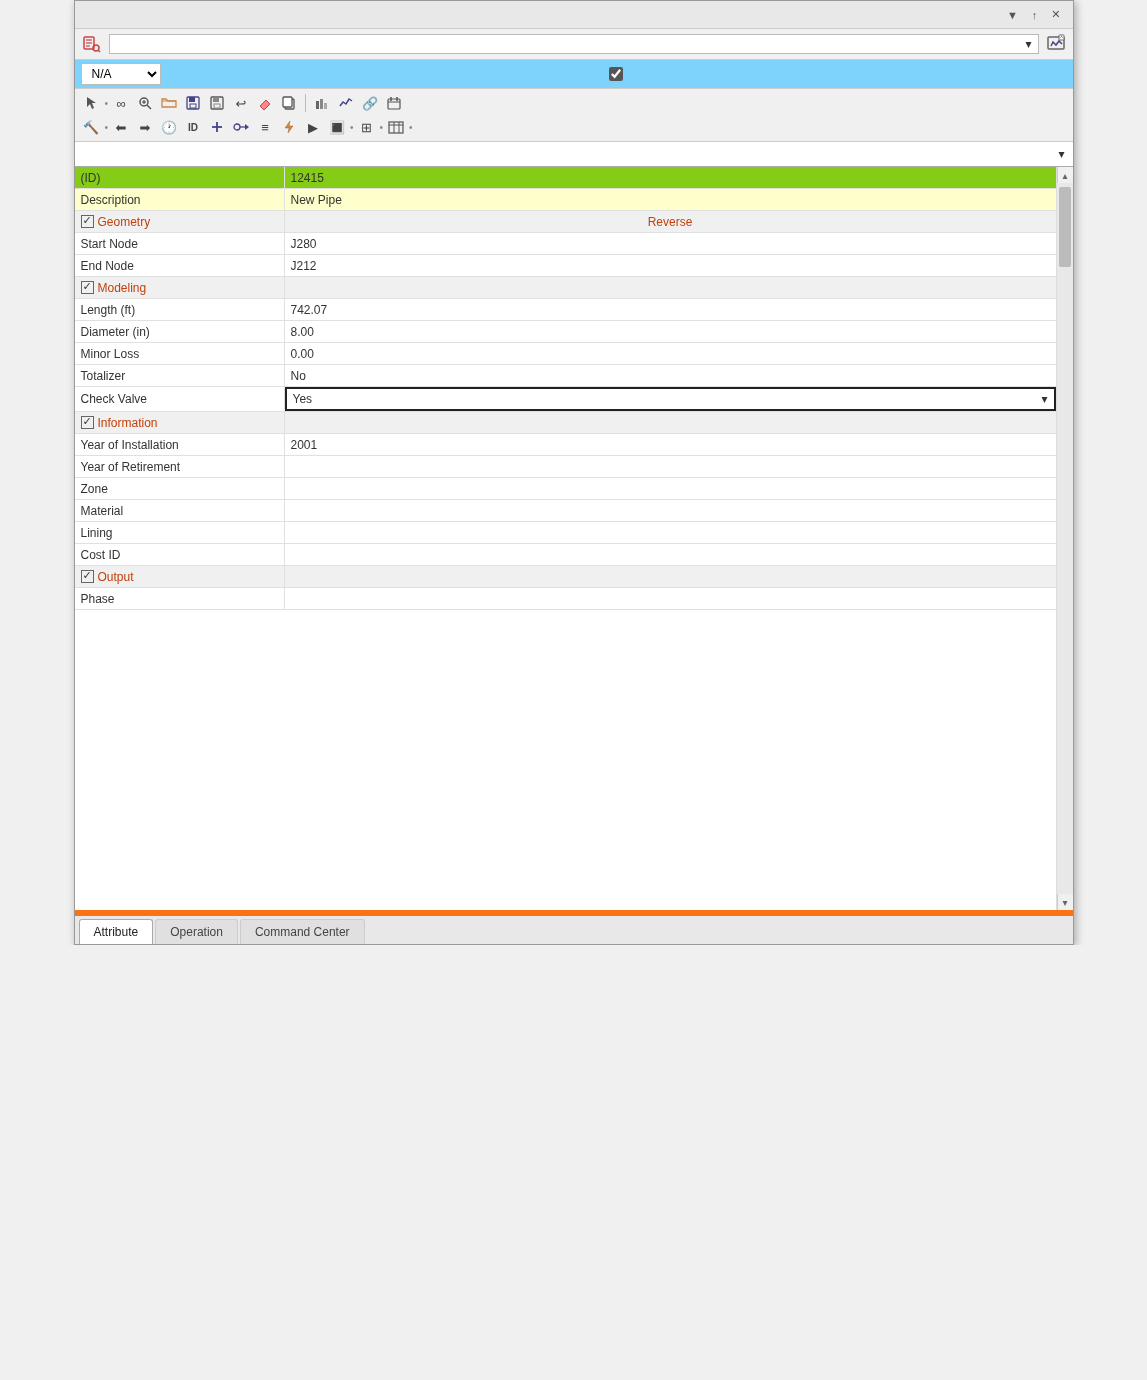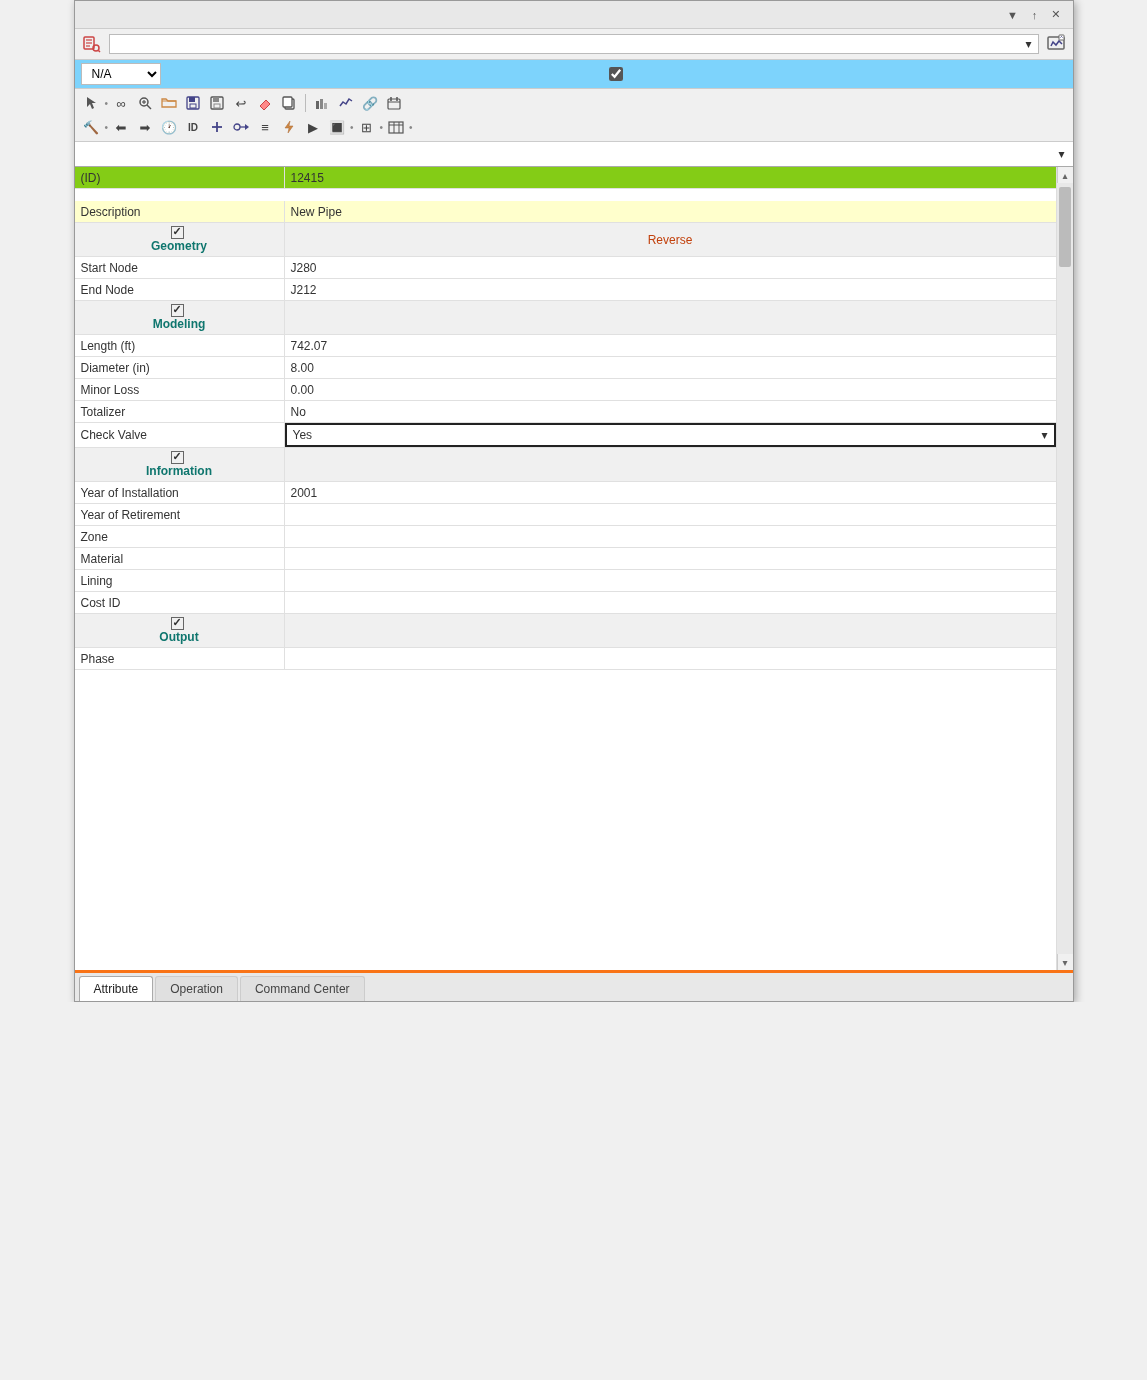--- a/index.html
+++ b/index.html
@@ -184,23 +184,22 @@
       width: 210px;
       min-width: 210px;
       padding: 3px 6px;
       border-right: 1px solid #e0e0e0;
       color: #333;
       font-size: 12px;
       display: flex;
       align-items: center;
     }
     .prop-label.section {
-      font-weight: 700;
-      color: #0f766e;
-      flex-direction: column;
+      font-weight: 400;
+      color: #c2410c;
     }
     .prop-value {
       flex: 1;
       padding: 3px 6px;
       font-size: 12px;
       color: #333;
       display: flex;
       align-items: center;
     }
     .prop-value.reverse-btn {
@@ -239,21 +238,21 @@
       position: absolute;
       top: 4px;
       left: 2px;
       width: 12px;
       height: 80px;
       background: #bbb;
       border-radius: 2px;
     }
     .bottom-tabs {
       background: #e8e8e8;
-      border-top: 3px solid #f97316;
+      border-top: 6px solid #f97316;
       display: flex;
       align-items: flex-end;
       padding: 0 4px;
       padding-top: 3px;
     }
     .tab {
       padding: 5px 14px;
       font-size: 12px;
       border: 1px solid #ccc;
       border-bottom: none;
@@ -489,21 +488,21 @@
     <span>▾</span>
   </div>
 
   <div class="properties-container">
     <div class="properties-table">
 
     <div class="prop-row" style="background: #84cc16;">
           <div class="prop-label">(ID)</div>
           <div class="prop-value">12415</div>
         </div>
-        <div class="prop-row" style="background: rgb(255, 255, 204); margin-top: 12px;">
+        <div class="prop-row" style="background: rgb(255, 255, 204);">
           <div class="prop-label">Description</div>
           <div class="prop-value">New Pipe</div>
         </div>
         <div class="prop-row" style="background: rgb(240, 240, 240);">
           <div class="prop-label section">
             <span class="checkbox-icon"></span>
             <span>Geometry</span>
           </div>
           <div class="prop-value reverse-btn">Reverse</div>
         </div>

